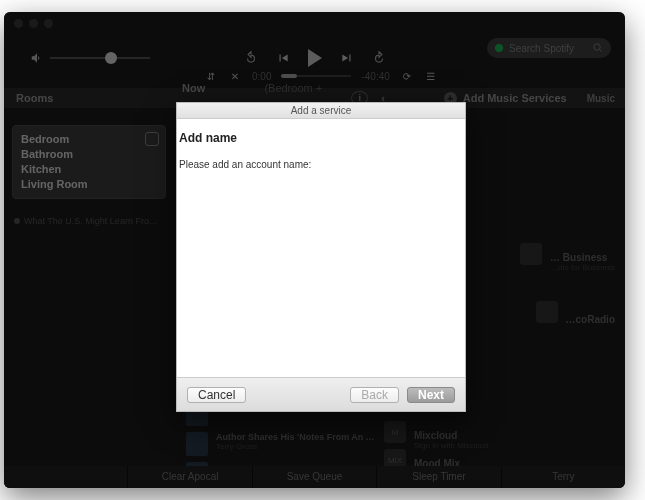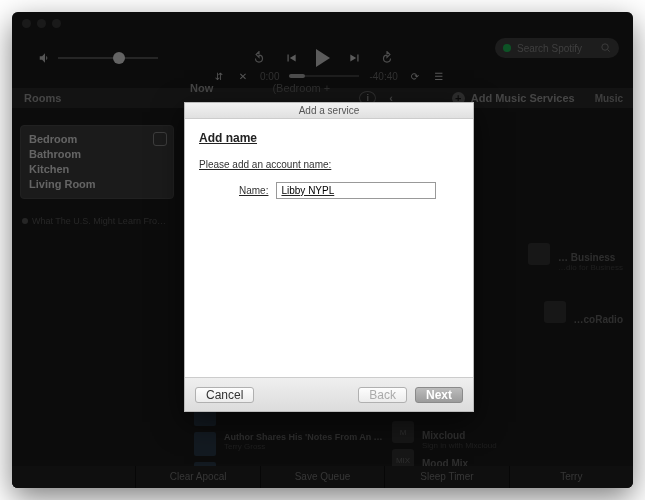--- a/index.html
+++ b/index.html
@@ -1,18 +1,18 @@
 <!DOCTYPE html>
 <html><head>
 <meta charset="utf-8">
 <style>
   * { box-sizing: border-box; margin: 0; padding: 0; font-family: -apple-system, "Helvetica Neue", Arial, sans-serif; }
   body { background: #fff; width: 645px; height: 500px; overflow: hidden; }
   .window {
-    position: absolute; left: 12px; top: 12px; width: 621px; height: 476px;
+    position: absolute; left: 4px; top: 12px; width: 621px; height: 476px;
     background: #1b1b1b; border-radius: 6px; overflow: hidden;
     box-shadow: 0 10px 30px rgba(0,0,0,.5);
   }
   
   .dim { position:absolute; inset:0; background:rgba(0,0,0,.55); pointer-events:none; }
   
   .traffic { position:absolute; top:7px; left:10px; display:flex; gap:6px; }
   .tl { width:9px; height:9px; border-radius:50%; background:#3a3a3a; }
   
   .topbar { position:absolute; top:26px; left:0; right:0; height:40px; display:flex; align-items:center; color:#bfbfbf; }
@@ -60,21 +60,21 @@
   .qrow .qthumb { width:24px;height:24px;background:#2a3a4a;border-radius:2px; }
   .qrow .qt1 { color:#666; font-size:9px; font-weight:600; white-space:nowrap; overflow:hidden; text-overflow:ellipsis; width:160px; }
   .qrow .qt2 { color:#444; font-size:8px; }
   
   .bottombar { position:absolute; left:0; right:0; bottom:0; height:22px; background:#222; display:flex; color:#777; font-size:10px; }
   .bottombar .cell { flex:1; text-align:center; line-height:22px; border-left:1px solid #111; }
   .bottombar .cell:first-child { border-left:none; }
   
   .modal { position:absolute; left:172px; top:90px; width:290px; height:310px; background:#fff; border:1px solid #bbb; box-shadow:0 10px 28px rgba(0,0,0,.6); display:flex; flex-direction:column; }
   .modal-title { height:16px; background:linear-gradient(#f2f2f2,#e0e0e0); border-bottom:1px solid #ccc; text-align:center; font-size:10px; color:#555; line-height:16px; }
-  .modal-body { flex:1; padding:12px 14px; color:#222;text-decoration:underline; }
+  .modal-body { flex:1; padding:12px 2px; color:#222; }
   .modal-body h3 { font-size:12px; font-weight:700; margin-bottom:14px; }
   .modal-body .instr { font-size:10px; color:#333; margin-bottom:12px; }
   .namefield { display:flex; align-items:center; gap:8px; padding-left:40px; }
   .namefield label { font-size:10px; color:#333; }
   .namefield input { width:160px; height:17px; border:1px solid #999; font-size:10px; padding:1px 4px; background:#fff; }
   .modal-footer { height:34px; background:linear-gradient(#efefef,#dcdcdc); border-top:1px solid #ccc; display:flex; align-items:center; padding:0 10px; gap:8px; }
   .btn { height:16px; border-radius:3px; font-size:12px; padding:0 10px; border:1px solid #b0b0b0; background:linear-gradient(#fdfdfd,#ececec); color:#333; cursor:pointer; }
   .btn.disabled { color:#aaa; }
   .btn.primary { background:linear-gradient(#bcbcbc,#9b9b9b); color:#fff; border-color:#8a8a8a; font-weight:600; }
   .spacer { flex:1; }
@@ -240,24 +240,20 @@
     <div class="cell">Terry</div>
   </div>
 
   <div class="dim"></div>
 
   <div class="modal">
     <div class="modal-title">Add a service</div>
     <div class="modal-body">
       <h3>Add name</h3>
       <div class="instr">Please add an account name:</div>
-      <div class="namefield">
-        <label>Name:</label>
-        <input type="text" value="Libby NYPL" style="">
-      </div>
     </div>
     <div class="modal-footer">
       <button class="btn">Cancel</button>
       <div class="spacer"></div>
       <button class="btn disabled">Back</button>
       <button class="btn primary">Next</button>
     </div>
   </div>
 
 </div>

